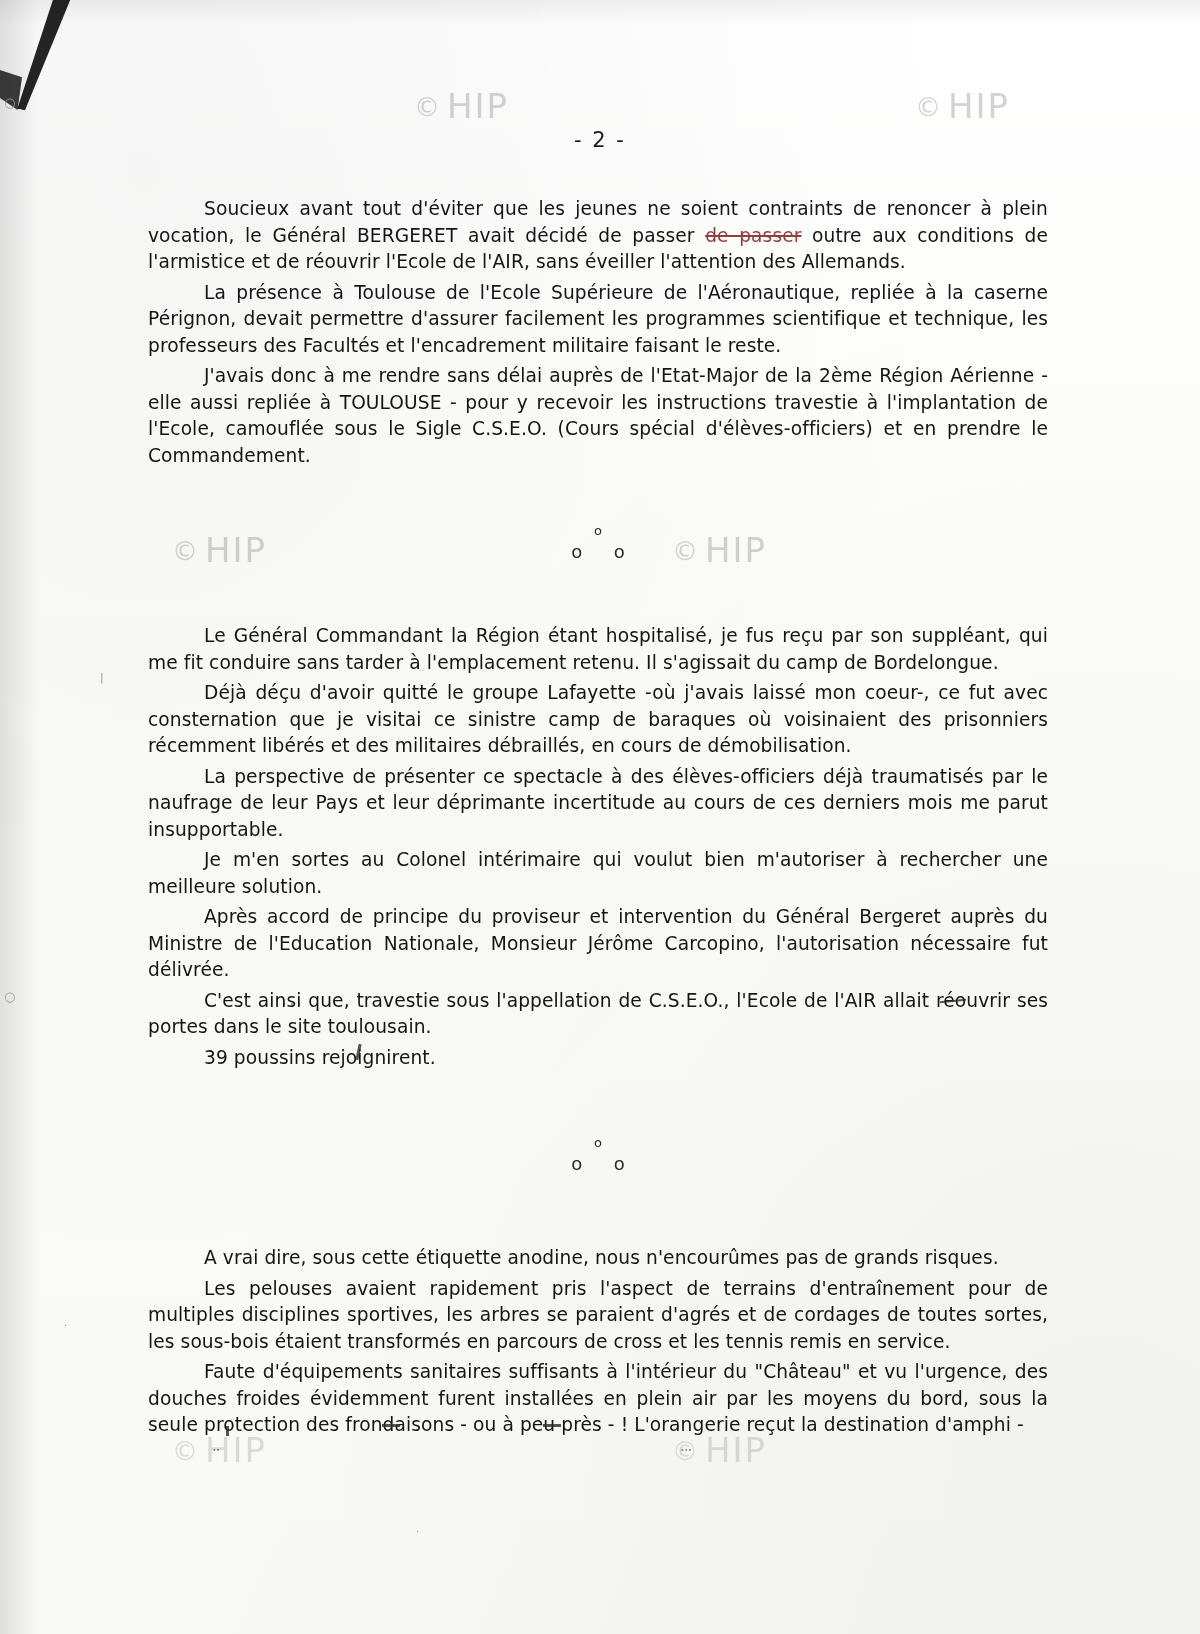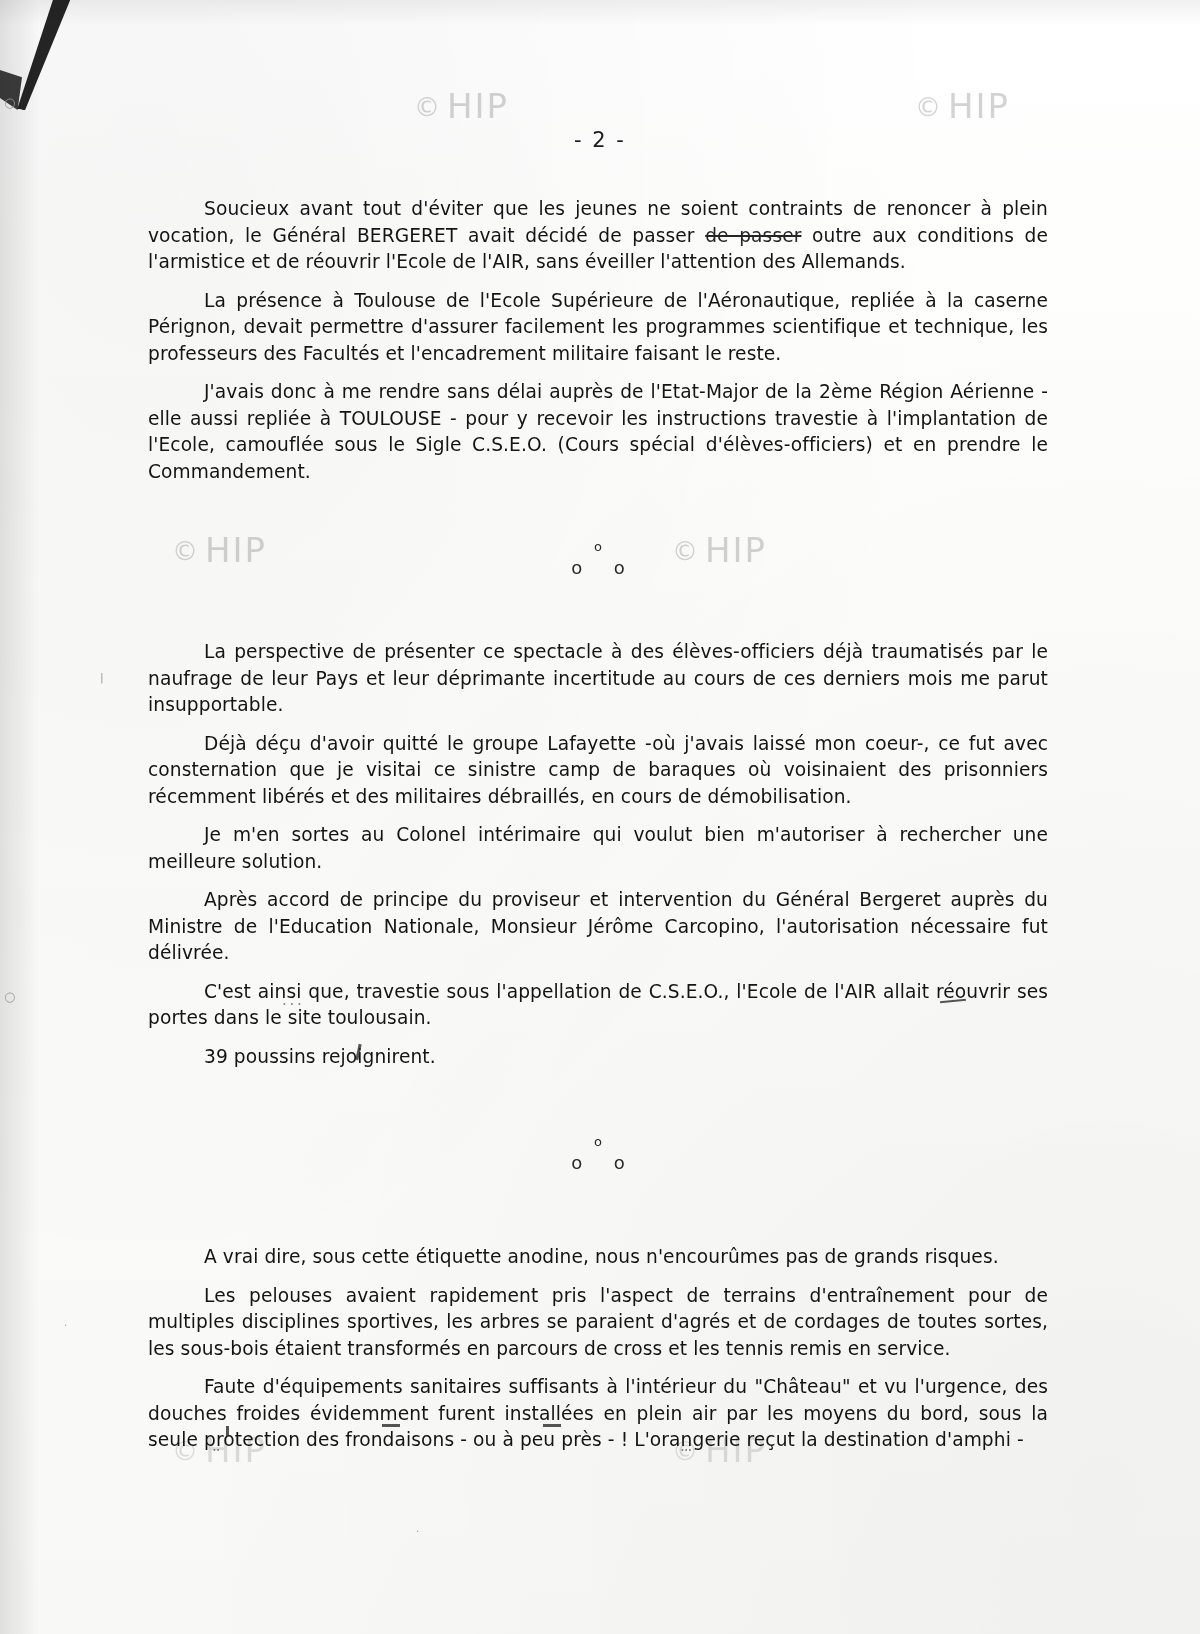--- a/index.html
+++ b/index.html
@@ -116,27 +116,27 @@
 
   .para {
     font-size: 18.6px;
     line-height: 26.5px;
     color: #141414;
     text-align: justify;
     text-justify: inter-word;
     letter-spacing: 0.1px;
     margin: 0;
   }
-  .para + .para { margin-top: 12px; }
+  .para + .para { margin-top: 4px; }
   .indent { text-indent: 56px; }
 
   .strike {
     text-decoration: line-through;
     text-decoration-thickness: 2px;
-    color: #000000;
+    color: #7f1d1d;
     opacity: 0.85;
   }
 
   .block-gap-1 { height: 54px; }
   .block-gap-2 { height: 64px; }
 
   .ornament {
     position: relative;
     height: 46px;
     text-align: center;
@@ -223,22 +223,23 @@
     <div class="block-gap-1"></div>
 
     <div class="ornament">
       <span class="o-top">o</span>
       <span class="o-bot">o o</span>
     </div>
 
     <div class="block-gap-1"></div>
 
     <div>
+      <p class="para indent">Le Général Commandant la Région étant hospitalisé, je fus reçu par son suppléant, qui me fit conduire sans tarder à l'emplacement retenu. Il s'agissait du camp de Bordelongue.</p>
+      <p class="para indent">Déjà déçu d'avoir quitté le groupe Lafayette -où j'avais laissé mon coeur-, ce fut avec consternation que je visitai ce sinistre camp de baraques où voisinaient des prisonniers récemment libérés et des militaires débraillés, en cours de démobilisation.</p>
       <p class="para indent">La perspective de présenter ce spectacle à des élèves-officiers déjà traumatisés par le naufrage de leur Pays et leur déprimante incertitude au cours de ces derniers mois me parut insupportable.</p>
-      <p class="para indent">Déjà déçu d'avoir quitté le groupe Lafayette -où j'avais laissé mon coeur-, ce fut avec consternation que je visitai ce sinistre camp de baraques où voisinaient des prisonniers récemment libérés et des militaires débraillés, en cours de démobilisation.</p>
       <p class="para indent">Je m'en sortes au Colonel intérimaire qui voulut bien m'autoriser à rechercher une meilleure solution.</p>
       <p class="para indent">Après accord de principe du proviseur et intervention du Général Bergeret auprès du Ministre de l'Education Nationale, Monsieur Jérôme Carcopino, l'autorisation nécessaire fut délivrée.</p>
       <p class="para indent">C'est ainsi que, travestie sous l'appellation de C.S.E.O., l'Ecole de l'AIR allait réouvrir ses portes dans le site toulousain.</p>
       <p class="para indent">39 poussins rejoignirent.</p>
     </div>
 
     <div class="block-gap-2"></div>
 
     <div class="ornament">
       <span class="o-top">o</span>

